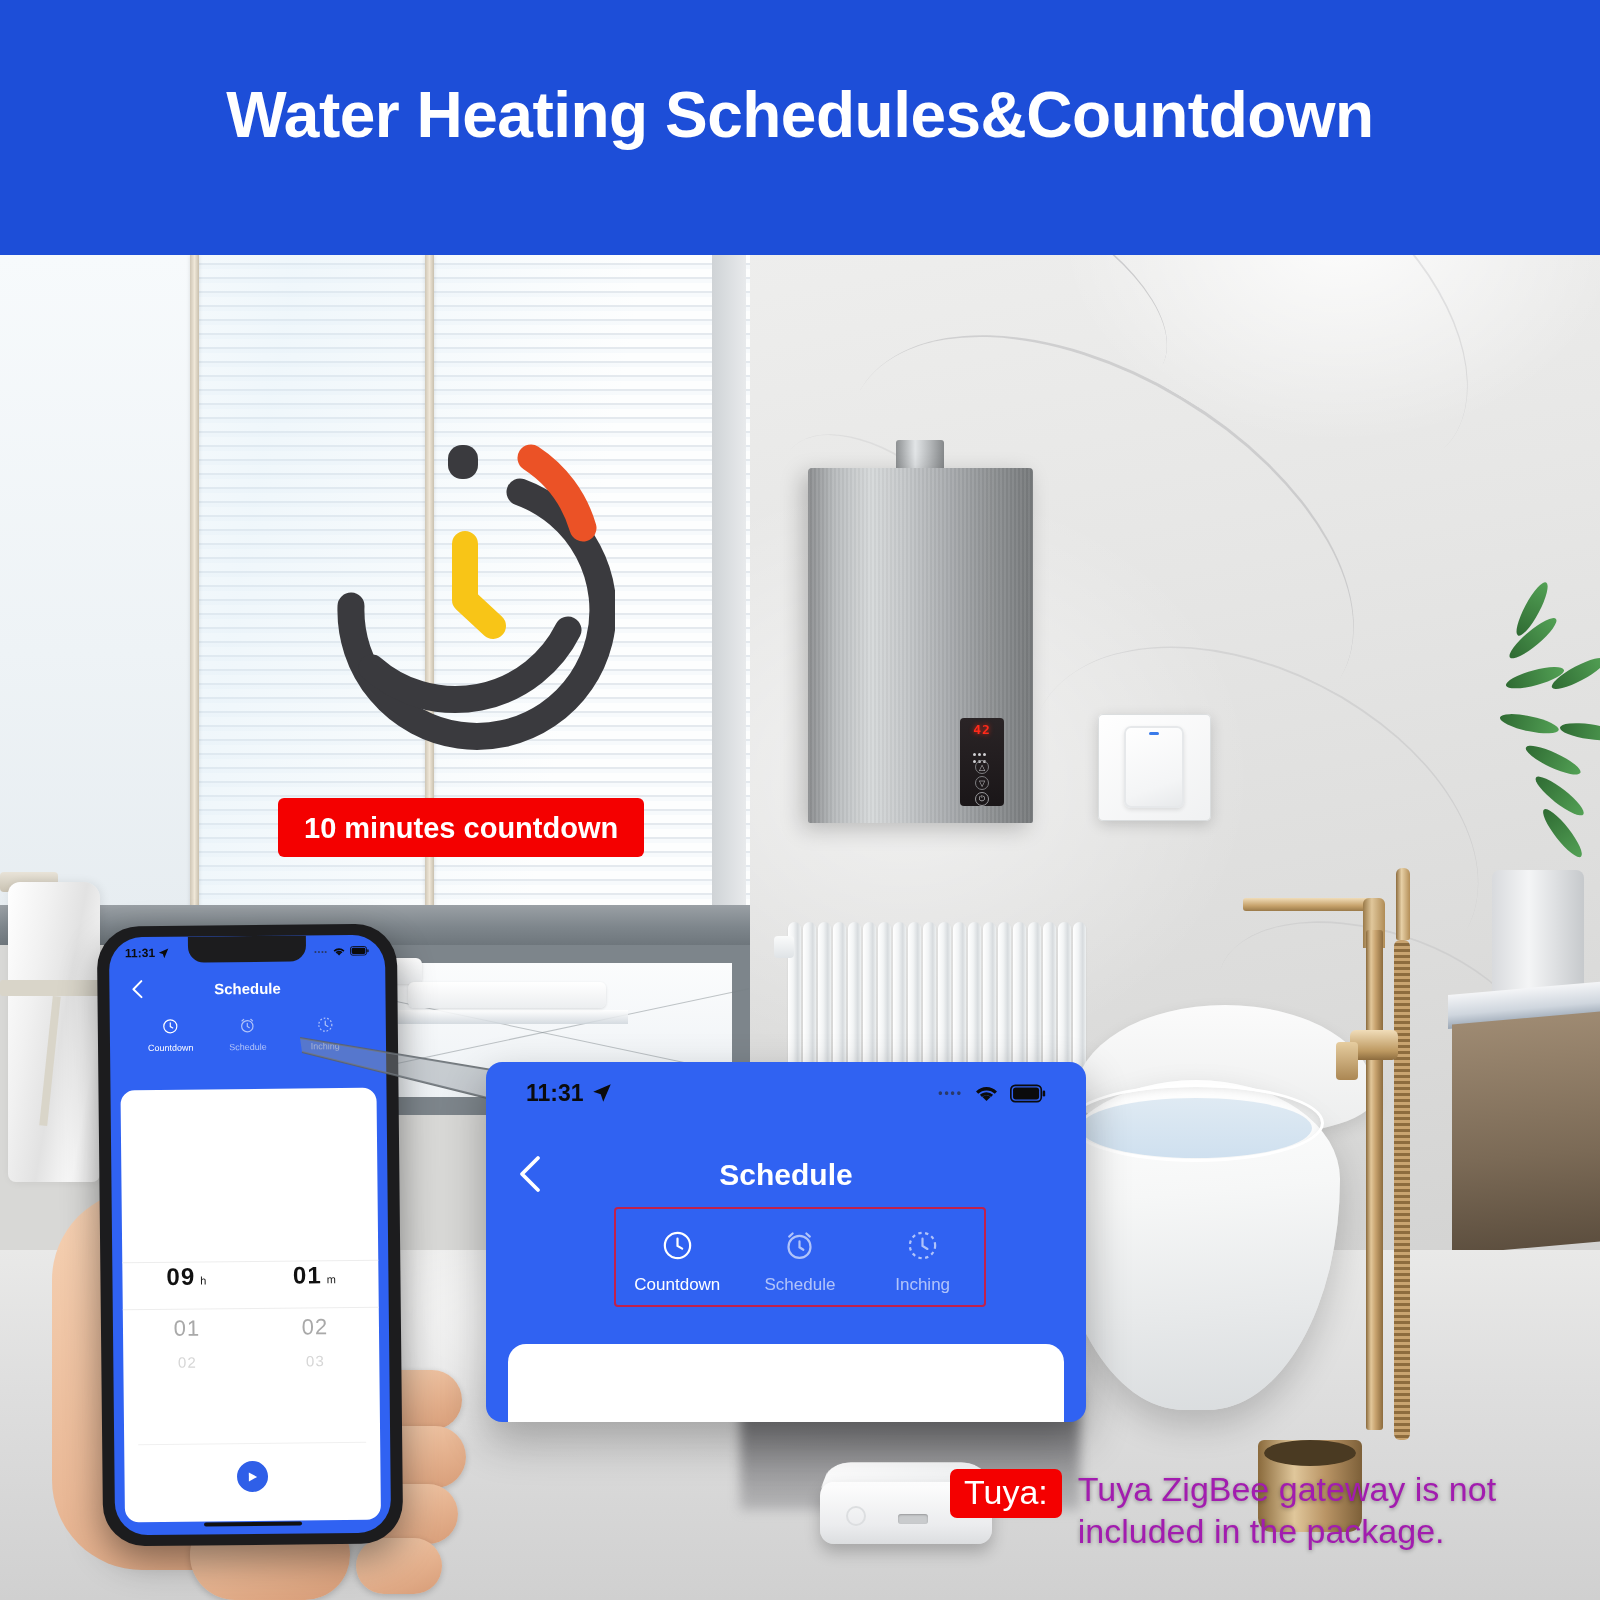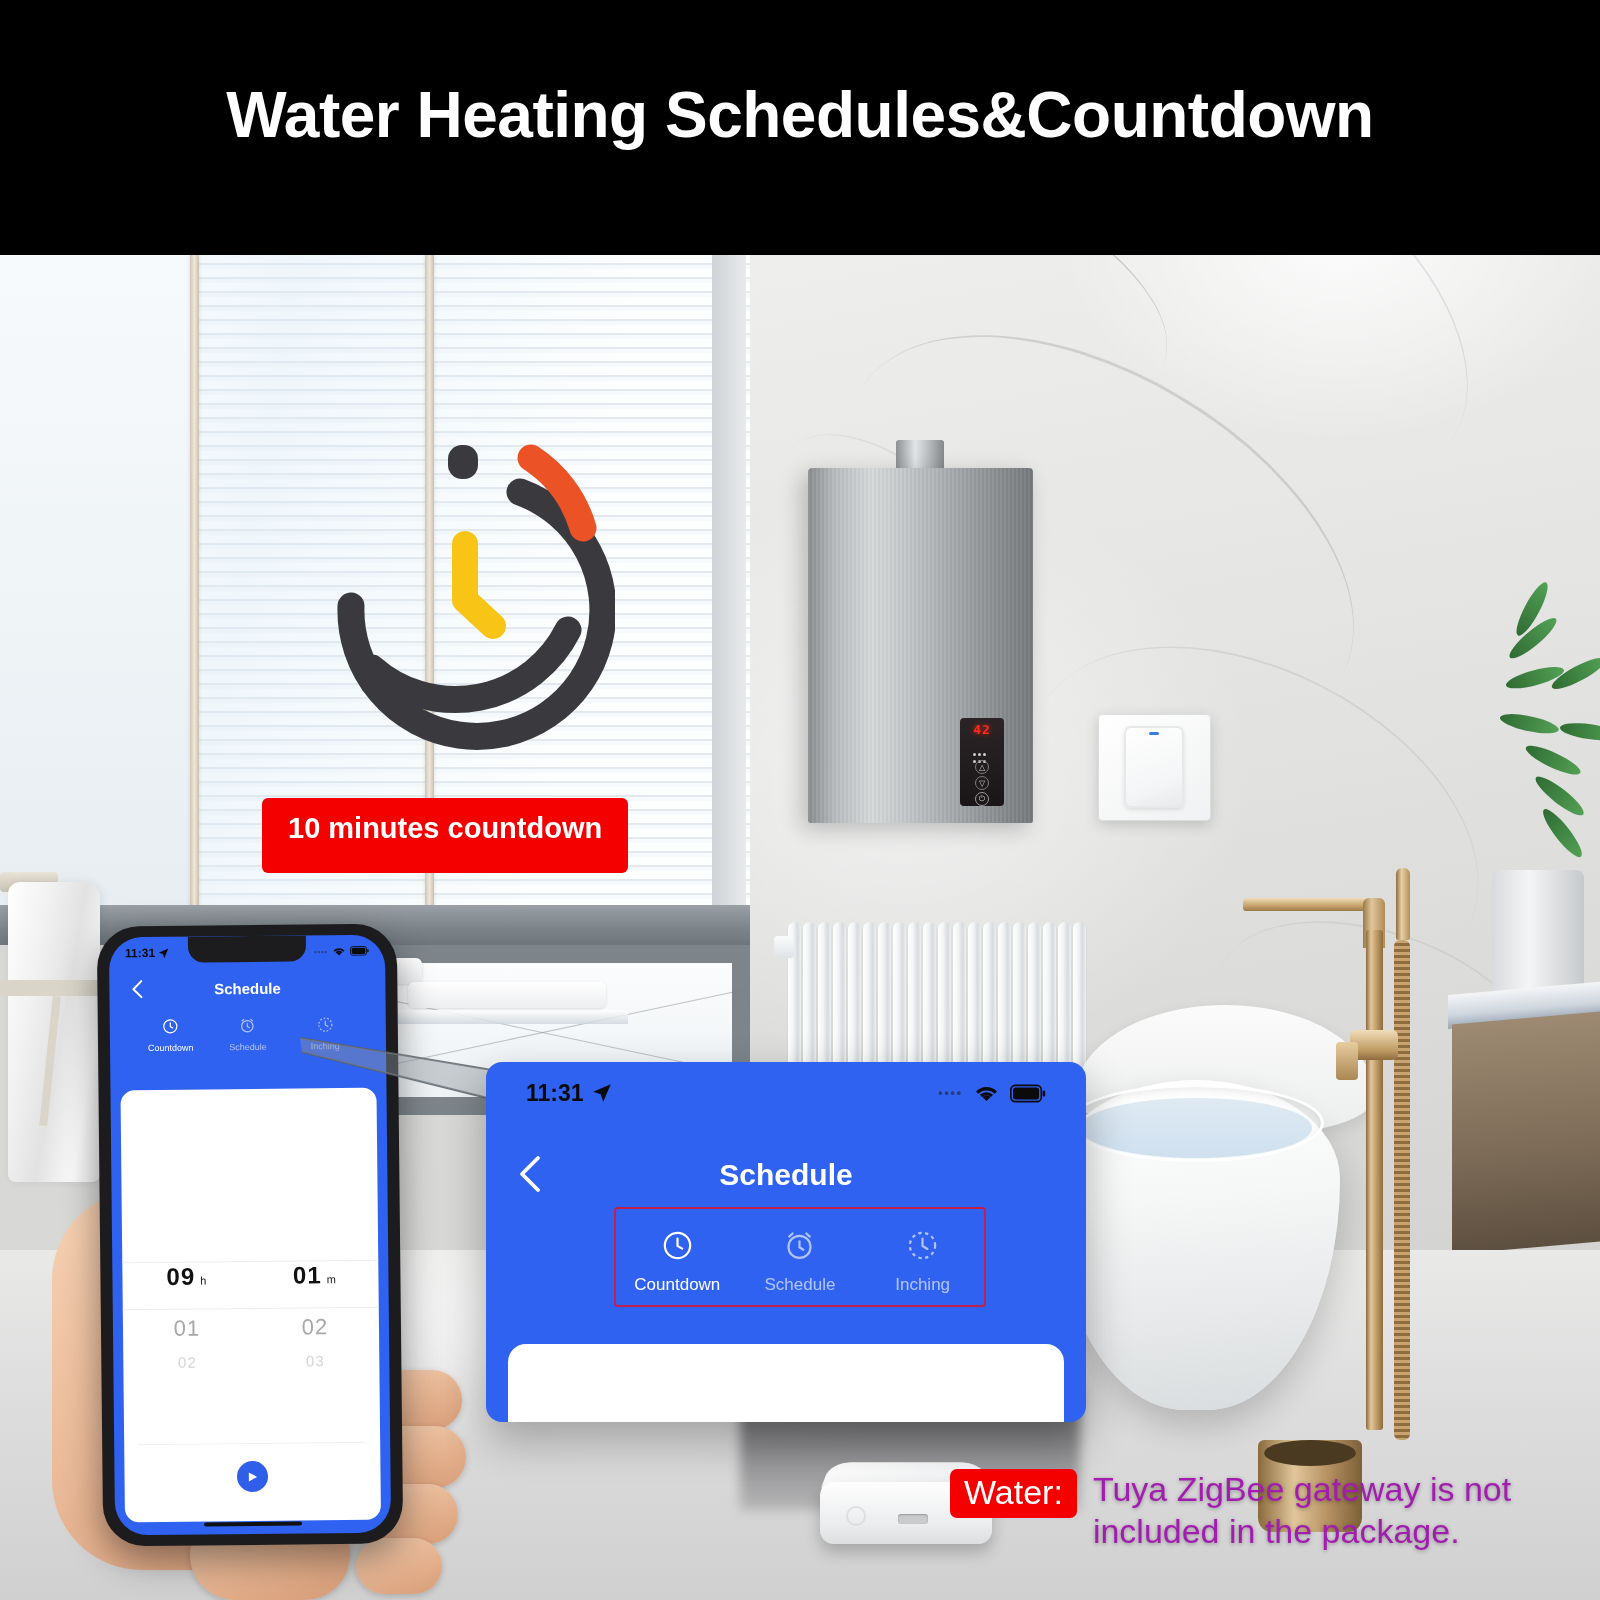--- a/index.html
+++ b/index.html
@@ -340,40 +340,40 @@
   }
   .gw-port {
     position:absolute; left:78px; top:32px; width:30px; height:10px;
     background:#c9cbcd; border-radius:3px;
     box-shadow: inset 0 1px 2px rgba(0,0,0,.25);
   }
 
   
   .header {
     position:absolute; left:0; top:0; width:1600px; height:255px;
-    background:#000000;
+    background:#1d4ed8;
     display:flex; flex-direction:column; align-items:center; justify-content:center;
     z-index: 40;
   }
   .header h1 {
     color:#ffffff; font-size:64px; font-weight:700; letter-spacing:-.5px;
     line-height:1; margin-bottom:26px; white-space:nowrap;
     font-family:"Liberation Sans", sans-serif;
   }
   .header .sub {
     color:#f2f2f2; font-size:38px; font-weight:400; white-space:nowrap;
     font-family:"Liberation Sans", sans-serif;
   }
 
   
   .timer-icon { position:absolute; left:315px; top:440px; width:300px; height:345px; z-index: 25; }
   .badge-countdown {
-    position:absolute; left:262px; top:798px; z-index:26;
+    position:absolute; left:278px; top:798px; z-index:26;
     background:#f40000; color:#fff; border-radius:6px;
-    padding:14px 26px 28px; font-size:29px; font-weight:600;
+    padding:14px 26px 12px; font-size:29px; font-weight:600;
     white-space:nowrap;
     font-family:"Liberation Sans", sans-serif;
   }
 
   
   .phone {
     position:absolute; left:100px; top:925px; width:300px; height:620px;
     background:#1c1c1e; border-radius:42px;
     box-shadow: 0 14px 36px rgba(0,0,0,.42);
     z-index: 30;
@@ -823,15 +823,15 @@
   </div>
 
   <div class="tb-card"></div>
 </div>
 
 <div class="header">
   <h1>Water Heating Schedules&amp;Countdown</h1>
 </div>
 
 <div class="note">
-  <div class="note-tag">Water:</div>
+  <div class="note-tag">Tuya:</div>
   <div class="note-text">Tuya ZigBee gateway is not included in the package.</div>
 </div>
 
 </body></html>

